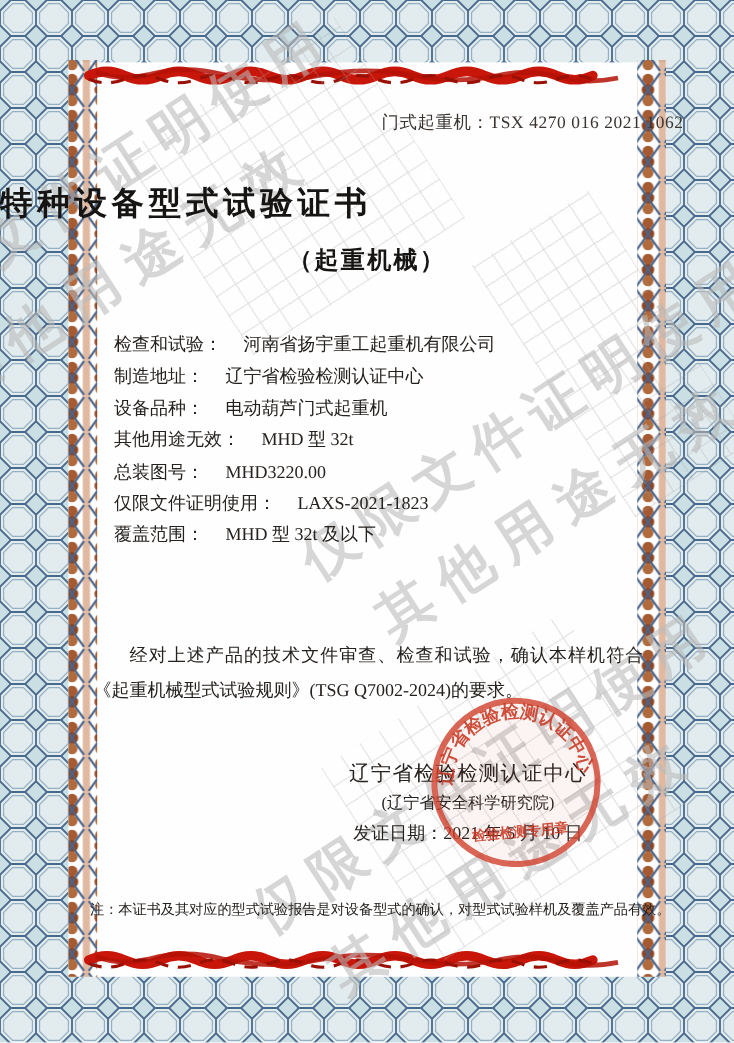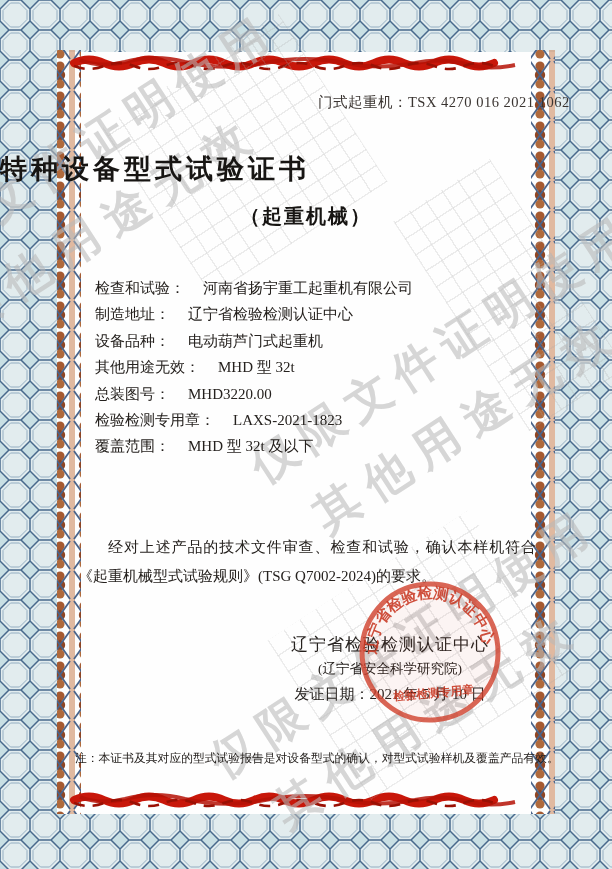--- a/index.html
+++ b/index.html
@@ -109,21 +109,21 @@
       <div class="field-row">
         <span class="f-label">设备品种：</span><span class="f-value">电动葫芦门式起重机</span>
       </div>
       <div class="field-row">
         <span class="f-label">其他用途无效：</span><span class="f-value">MHD 型 32t</span>
       </div>
       <div class="field-row">
         <span class="f-label">总装图号：</span><span class="f-value">MHD3220.00</span>
       </div>
       <div class="field-row">
-        <span class="f-label">检验检测专用章：</span><span class="f-value">LAXS-2021-1823</span>
+        <span class="f-label">仅限文件证明使用：</span><span class="f-value">LAXS-2021-1823</span>
       </div>
       <div class="field-row">
         <span class="f-label">覆盖范围：</span><span class="f-value">MHD 型 32t 及以下</span>
       </div>
     </div>
 
     <div class="abs statement">经对上述产品的技术文件审查、检查和试验，确认本样机符合《起重机械型式试验规则》(TSG Q7002-2024)的要求。</div>
 
     <div class="abs issuer-name">辽宁省检验检测认证中心</div>
     <div class="abs issuer-sub">(辽宁省安全科学研究院)</div>

